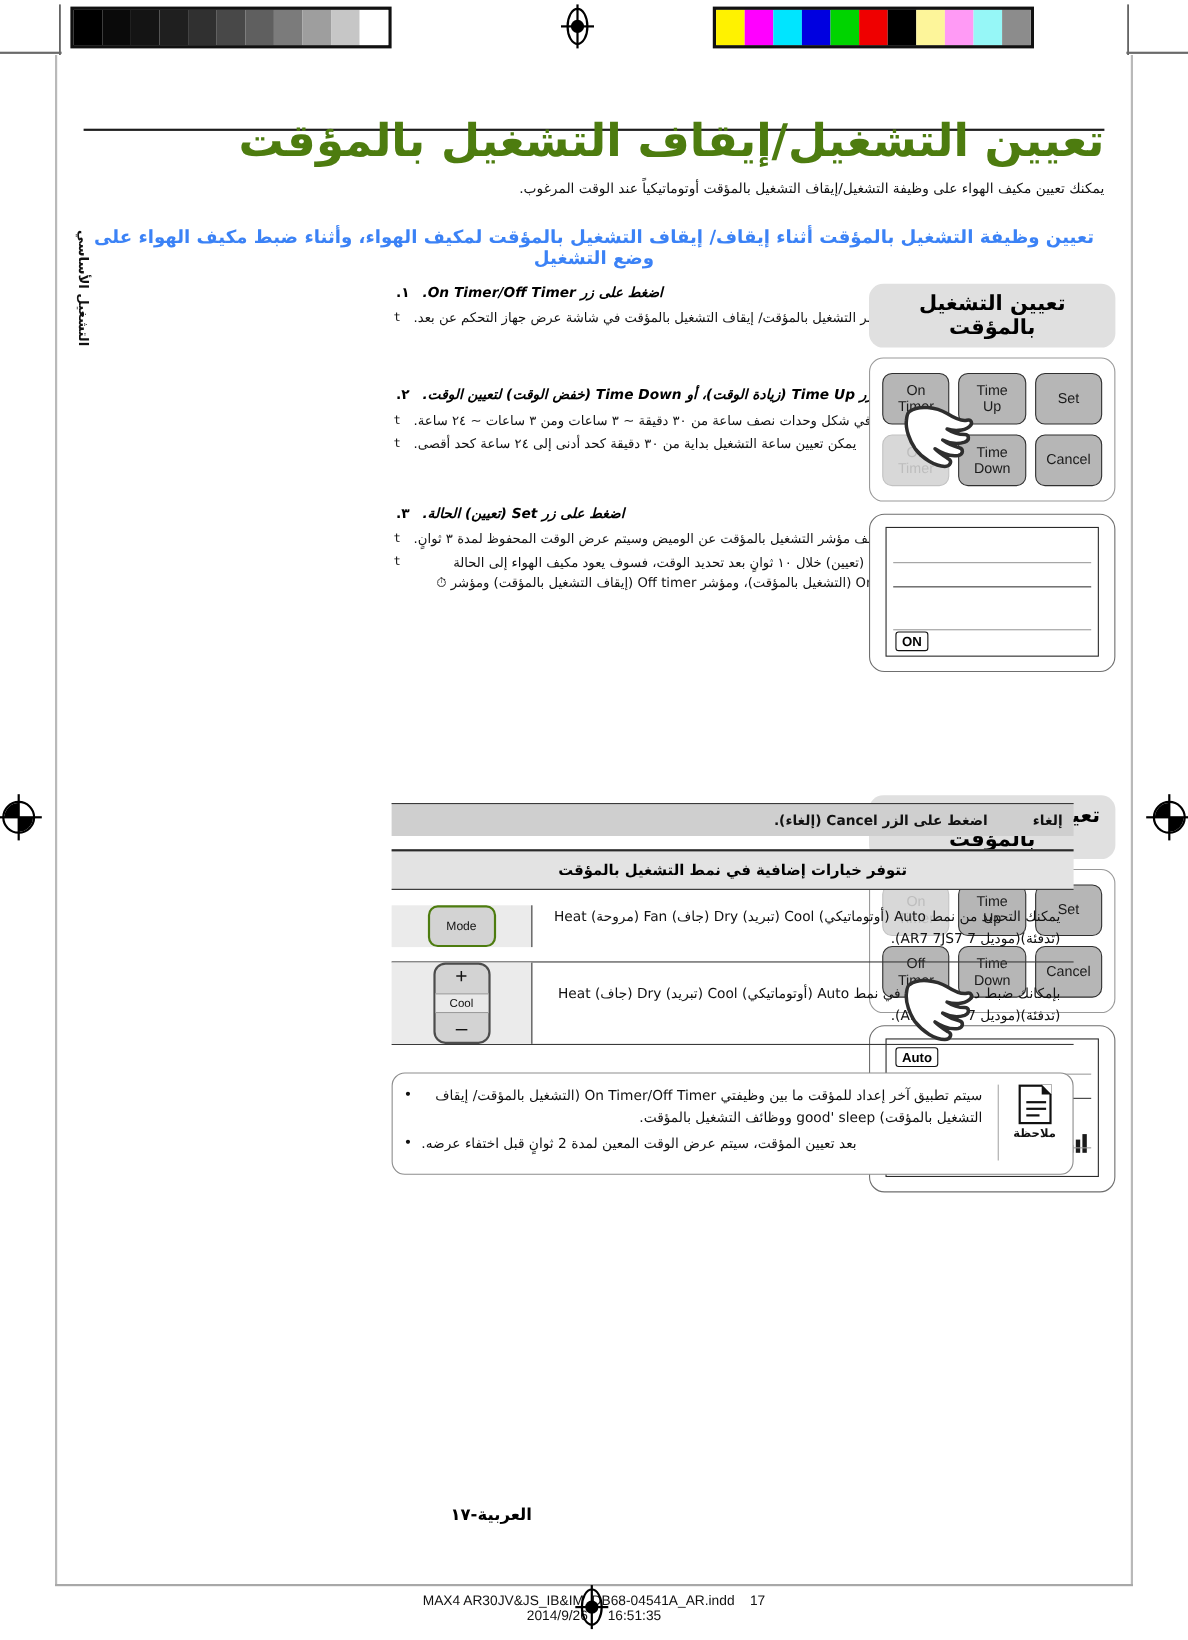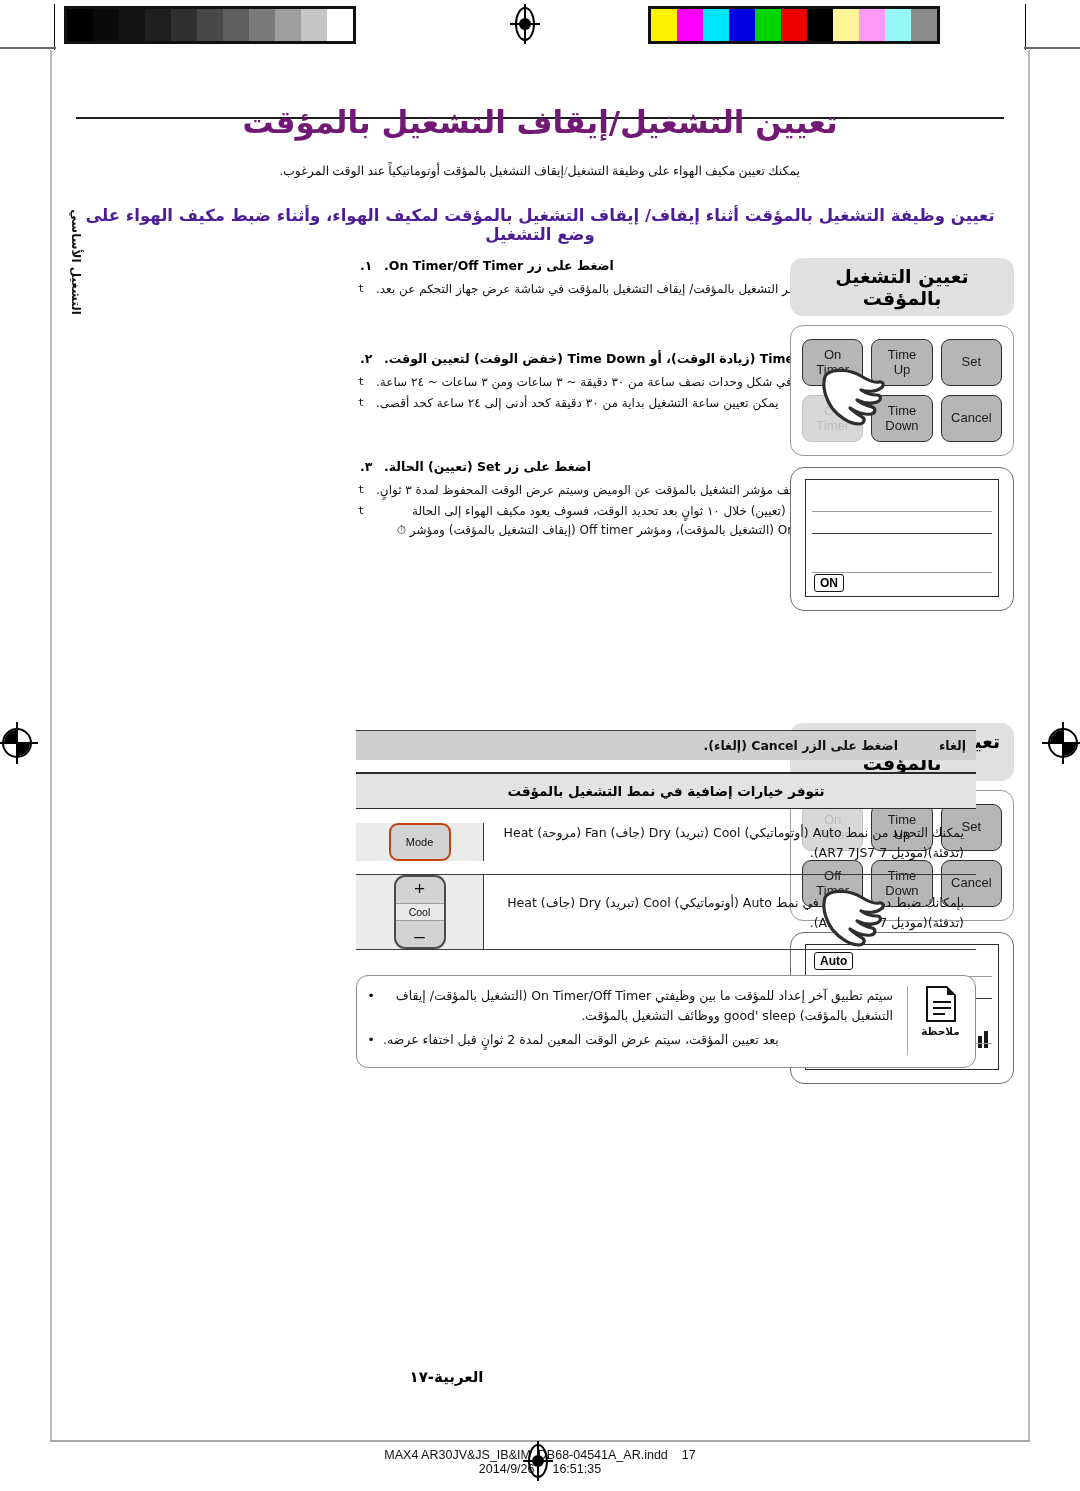--- a/index.html
+++ b/index.html
@@ -44,36 +44,36 @@
   .side-reg .cross-h { position:absolute; left:-6px; top:14px; width:42px; height:2px; background:#000; }
 
   
   .frame-line-left  { position:absolute; left:50px;  top:50px;  width:2px; height:1390px; background:#b9b9b9; }
   .frame-line-right { position:absolute; left:1028px; top:50px; width:2px; height:1390px; background:#b9b9b9; }
 
   .title-rule { position:absolute; left:76px; top:117px; width:928px; height:2px; background:#1d1d1d; }
 
   .page-title {
     position: absolute; left: 76px; top: 104px; width: 928px;
-    text-align: center;
+    text-align: right;
     direction: rtl;
-    font-size: 31px; font-weight: bold; color: #701a75;
+    font-size: 41px; font-weight: bold; color: #4d7c0f;
     letter-spacing: -0.5px;
     padding-left: 0;
     padding-right: 0;
   }
   .page-title .inner { display:inline-block; }
 
   .intro {
     position:absolute; left:76px; top:163px; width:928px;
-    text-align:center; direction: rtl; font-size: 12.5px; color:#111;font-family:Liberation Serif, serif;
+    text-align:right; direction: rtl; font-size: 12.5px; color:#111;
   }
   .subhead {
     position:absolute; left:76px; top:206px; width:928px;
-    text-align:center; direction: rtl; font-size: 16.5px; font-weight:bold; color:#4c1d95;
+    text-align:center; direction: rtl; font-size: 16.5px; font-weight:bold; color:#3b82f6;
   }
 
   
   .side-tab {
     position:absolute; left:62px; top:255px;
     width:28px; height:110px;
     display:flex; align-items:flex-start; justify-content:center;
   }
   .side-tab span {
     display:block;
@@ -85,21 +85,21 @@
 
   
   .steps { position:absolute; right:104px; top:258px; width:620px; direction:rtl; }
   .step { margin-bottom: 4px; }
   .step-head {
     display:flex; gap:8px; justify-content:flex-end; align-items:flex-start;
     font-size:12.5px; font-weight:bold; color:#000; direction:rtl;
     padding-left: 4px;
   }
   .step-num { font-weight:bold; font-size:12.5px; min-width:16px; text-align:left; order:2; }
-  .step-text { text-align:right; order:1; }
+  .step-text { text-align:right; order:1;font-style:italic; }
   .bullets { margin-top:7px; }
   .bullet {
     display:flex; gap:10px; justify-content:flex-end; align-items:flex-start;
     font-size:12px; color:#111; direction:rtl; line-height:1.55; margin-bottom:3px;
   }
   .bullet-mark {
     order:2; min-width:10px; text-align:center; font-family:"DejaVu Sans Mono", monospace;
     font-size:11px; color:#111;
   }
   .bullet-body { order:1; text-align:right; max-width: 568px; }
@@ -173,21 +173,21 @@
   }
   .tbl-row .cell-txt {
     flex:1; padding:10px 12px 8px 12px; font-size:12.5px; color:#111;
     display:flex; align-items:center; text-align:right; line-height:1.6;
   }
   .tbl-row .cell-btn {
     width:128px; background:#ebebeb; border-right:1.6px solid #3a3a3a;
     display:flex; align-items:center; justify-content:center;
   }
   .mode-btn {
-    width:62px; height:38px; border:2px solid #c2410c; border-radius:9px;
+    width:62px; height:38px; border:2px solid #4d7c0f; border-radius:9px;
     background:#d3d3d3; display:flex; align-items:center; justify-content:center;
     font-size:11px; font-family:"Liberation Sans", sans-serif; color:#111;
   }
   .temp-btn {
     width:52px; height:74px; border:2px solid #4c4c4c; border-radius:11px;
     background:#d3d3d3; display:flex; flex-direction:column;
     align-items:center; justify-content:space-between; padding:2px 0;
     font-family:"Liberation Sans", sans-serif; color:#111;
   }
   .temp-btn .sgn { font-size:19px; line-height:1; }

